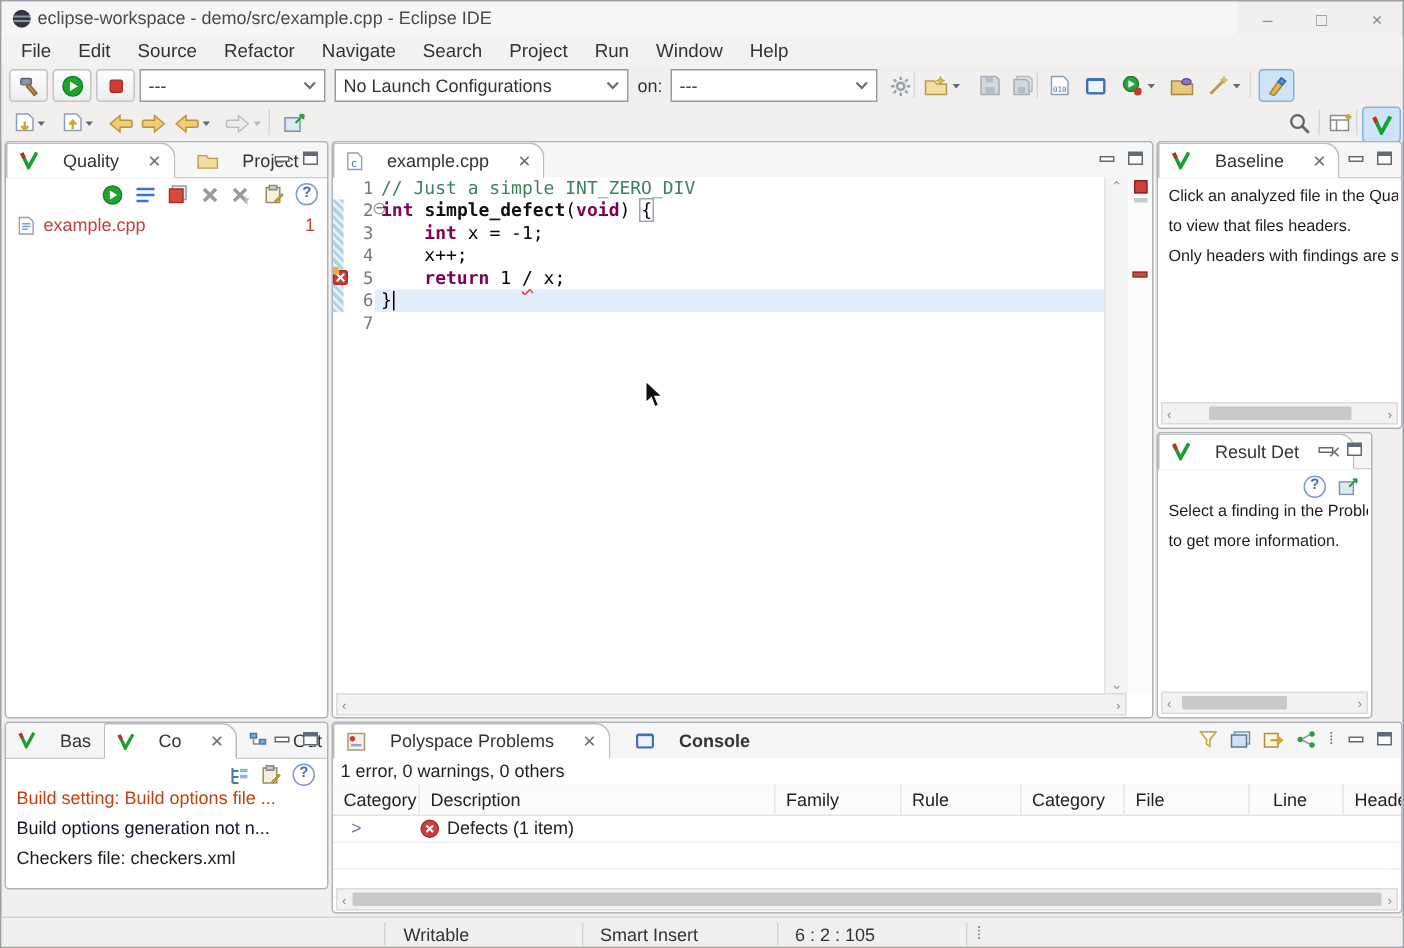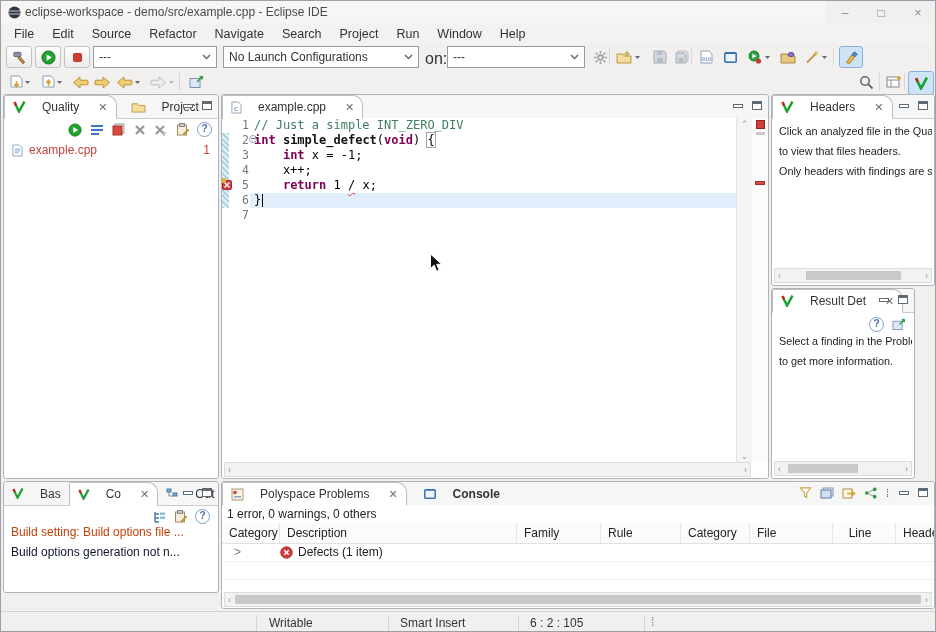--- a/index.html
+++ b/index.html
@@ -114,21 +114,21 @@
         </span>
     </span>
     <span class="combo" style="left:222px;top:1px;width:196px">
       <span>No Launch Configurations</span>
       <span class="chev icon">
           <svg width="9" height="6">
             <path d="M1 1 L4.5 4.6 L8 1" stroke="#5f6b76" fill="none" stroke-width="1.4"></path>
           </svg>
         </span>
     </span>
-    <span class="abs" style="left:424px;top:5px;font-size:16px;color:#333">on:</span>
+    <span class="abs" style="left:424px;top:5px;font-size:12px;color:#333">on:</span>
     <span class="combo" style="left:446px;top:1px;width:138px">
       <span>---</span>
       <span class="chev icon">
           <svg width="9" height="6">
             <path d="M1 1 L4.5 4.6 L8 1" stroke="#5f6b76" fill="none" stroke-width="1.4"></path>
           </svg>
         </span>
     </span>
     <span class="flatbtn" style="left:588px;top:2px">
       <svg width="13" height="13" viewBox="0 0 14 14">
@@ -448,21 +448,21 @@
 
   <div class="panel" style="left:770px;top:93px;width:164px;height:192px">
     <div class="tabstrip">
       <div class="tab active">
         <span class="icon">
             <svg width="13" height="12" viewBox="0 0 13 12">
               <path d="M1.5 1.2 L6 10.6 L11.5 .6" fill="none" stroke="#18a12e" stroke-width="2.4"></path>
               <path d="M1.5 1 l1.6 3.4" stroke="#cc2a1e" stroke-width="2.4"></path>
             </svg>
           </span>
-        <span>Headers</span>
+        <span>Baseline</span>
         <span class="close">✕</span>
       </div>
       <span class="icon" style="position:absolute;right:46px;top:5px">
           <svg width="14" height="12" viewBox="0 0 14 12">
             <path d="M2 8 L8 1.5 L12.5 6 L7 11 H4.5z" fill="#e8e0ea" stroke="#9a8aa8"></path>
             <path d="M5.5 4.5 l4 4" stroke="#9a8aa8"></path>
           </svg>
         </span>
       <div class="minmax">
         <span class="ic-min"></span>
@@ -562,20 +562,21 @@
           <svg width="13" height="13" viewBox="0 0 13 13">
             <rect x="1.5" y="2" width="9" height="10" fill="#f5efdc" stroke="#9a8c5a"></rect>
             <rect x="3.5" y="0.5" width="5" height="3" fill="#c8c8c8" stroke="#888"></rect>
             <path d="M7 11 L12 6 l1 1 -5 5z" fill="#caa52e" stroke="#8a7320" stroke-width=".5"></path>
           </svg>
         </span>
       <span class="helpdot">?</span>
     </div>
     <div class="abs" style="left:7px;top:43px;right:4px;font-size:12px;color:#c2410c;white-space:nowrap;overflow:hidden">Build setting: Build options file ...</div>
     <div class="abs" style="left:7px;top:63px;right:4px;font-size:12px;color:#0f172a;white-space:nowrap;overflow:hidden">Build options generation not n...</div>
+    <div class="abs" style="left:7px;top:83px;right:4px;font-size:12px;color:#1c1c1c;white-space:nowrap;overflow:hidden">Checkers file: checkers.xml</div>
   </div>
 
   <div class="panel" style="left:220px;top:480px;width:714px;height:128px">
     <div class="tabstrip">
       <div class="tab active">
         <span class="icon">
             <svg width="13" height="13" viewBox="0 0 13 13">
               <rect x="1" y="1" width="11" height="11" fill="#f6f1e4" stroke="#a89a78"></rect>
               <circle cx="4" cy="4.5" r="1.8" fill="#cf3d3d"></circle>
               <rect x="3" y="8" width="7" height="1.6" fill="#8fa8c8"></rect>

